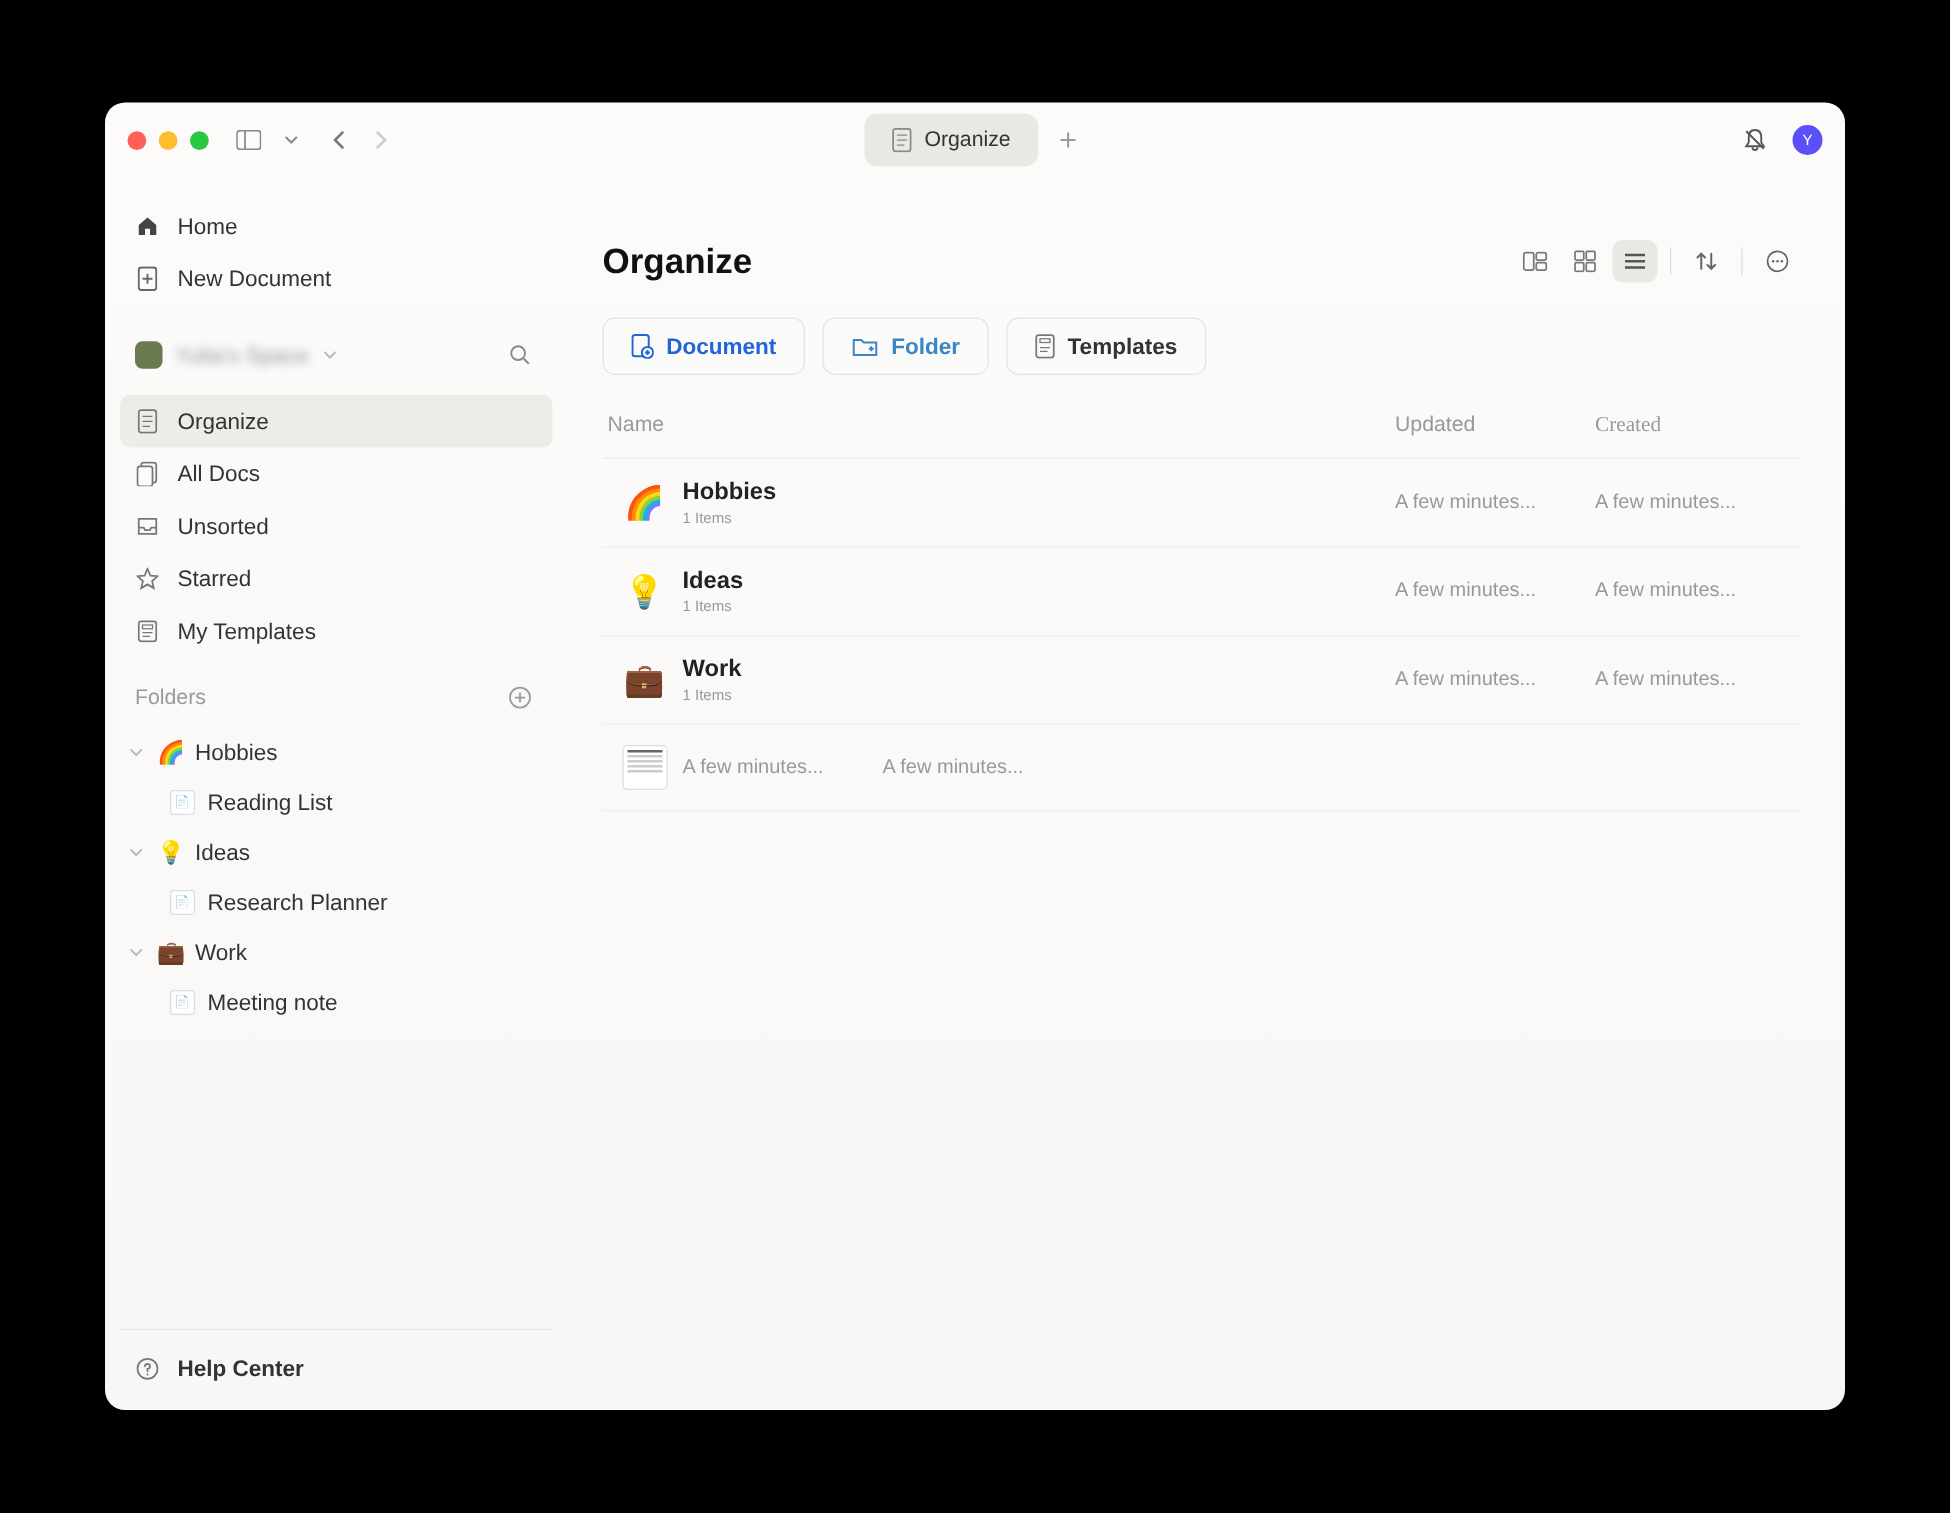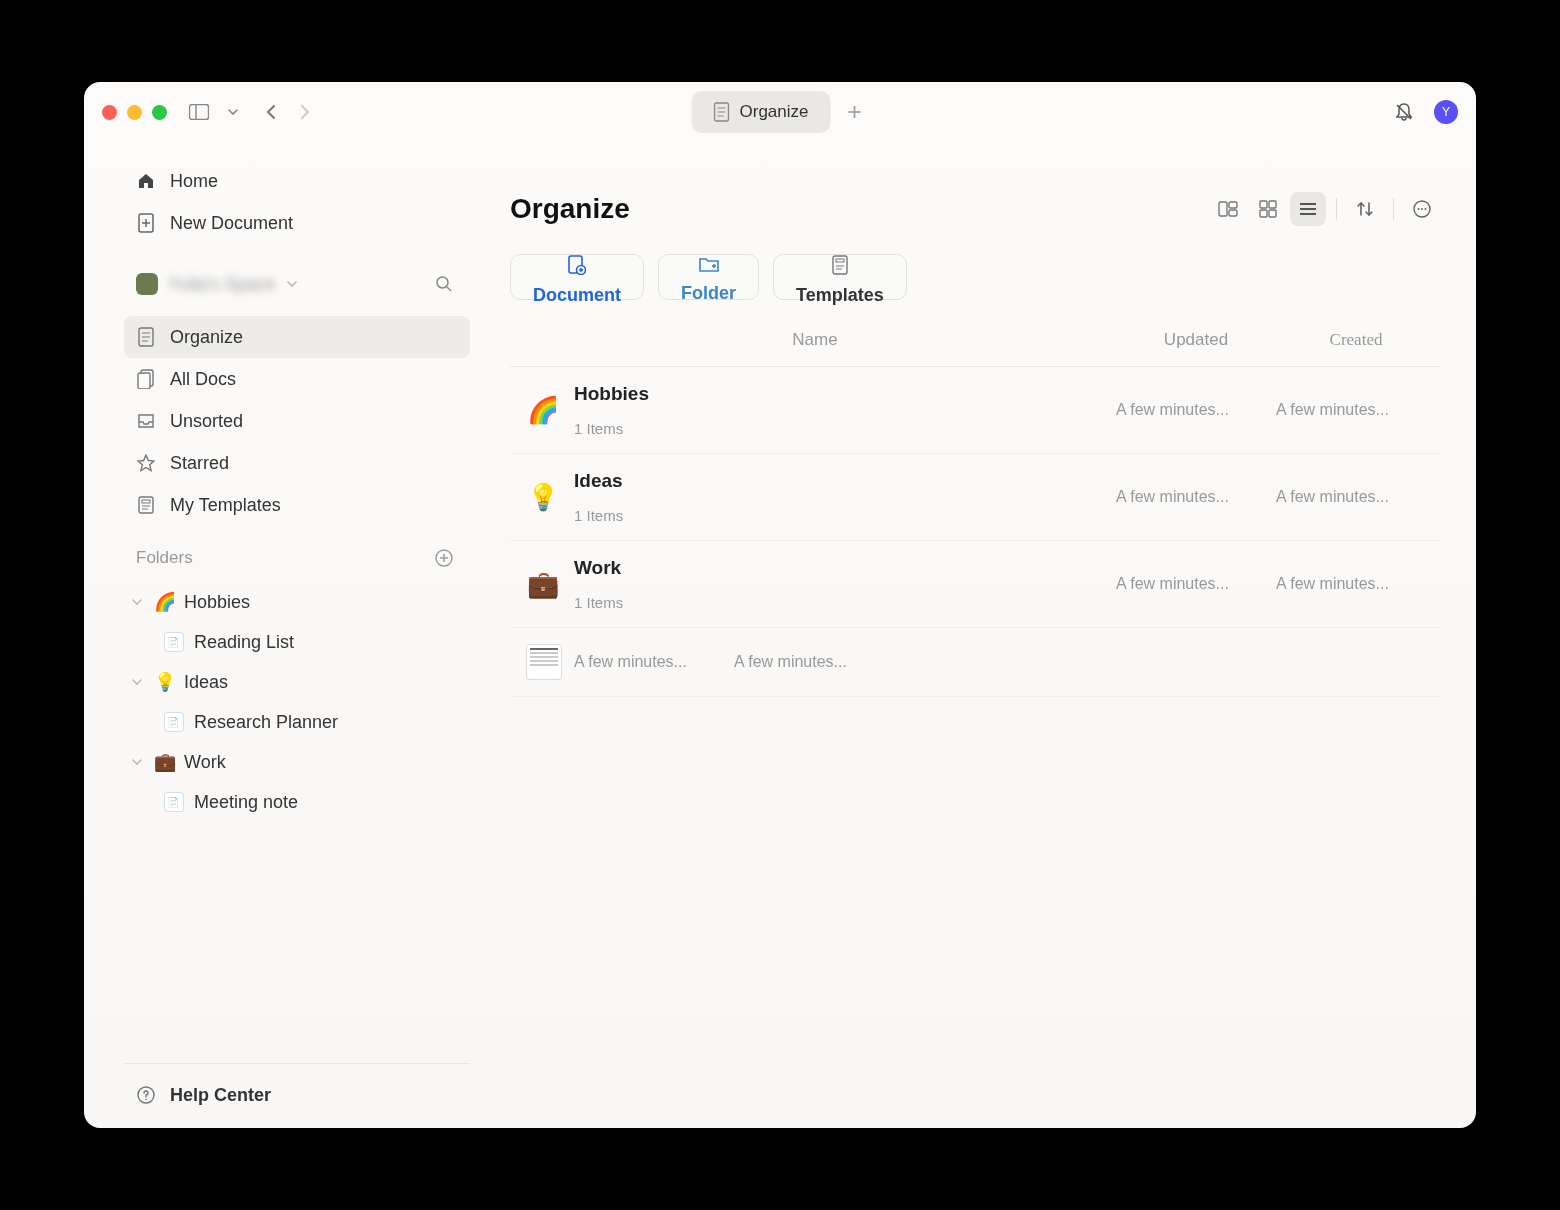--- a/index.html
+++ b/index.html
@@ -54,21 +54,20 @@
   .title-right { margin-left:auto; display:flex; align-items:center; gap: 16px; }
   .avatar { width: 24px; height: 24px; border-radius: 50%; background: #5b4ffa; color:#fff; font-size:12px; display:flex; align-items:center; justify-content:center; }
 
   .body { flex:1; display:flex; min-height:0; }
 
   .sidebar {
     width: 370px;
     display:flex;
     flex-direction:column;
     padding: 18px 12px 12px 12px;
-    margin-left: 28px;
   }
   .side-item {
     height: 42px;
     display:flex;
     align-items:center;
     gap: 14px;
     padding: 0 12px;
     border-radius: 8px;
     color: #333;
     font-size: 18px;
@@ -154,47 +153,45 @@
   .chip {
     height: 46px;
     padding: 0 22px;
     border: 1px solid #e4e2df;
     background: #fafaf9;
     border-radius: 10px;
     display:flex; align-items:center; gap: 10px;
     font-size: 18px; font-weight: 600;
     color:#333;
     cursor:pointer;
-    flex-direction:column;
   }
   .chip.accent { color:#2265d8; }
 
   .table-head {
     display:flex;
     color:#999;
     font-size: 17px;
     padding: 0 4px 16px 4px;
     border-bottom: 1px solid #eceae7;
-    text-align: center;
   }
   .col-name { flex:1; }
   .col-upd { width: 160px; }
   .col-cre { width: 160px; font-family: Liberation Serif, serif; }
 
   .row {
     display:flex;
     align-items:center;
     padding: 16px 4px;
     border-bottom: 1px solid #f0eeec;
     cursor:pointer;
   }
   .row .ico-cell { width: 60px; display:flex; justify-content:center; font-size: 26px; }
   .row .name-cell { flex:1; min-width:0; }
   .row .title { font-size: 19px; font-weight: 600; color:#222; }
-  .row .sub { font-size: 15px; color:#999; margin-top: 15px; white-space: nowrap; overflow:hidden; text-overflow:ellipsis; max-width: 520px; }
+  .row .sub { font-size: 12px; color:#999; margin-top: 2px; white-space: nowrap; overflow:hidden; text-overflow:ellipsis; max-width: 520px; }
   .row .meta { width: 160px; color:#999; font-size: 16px; }
   .doc-thumb {
     width: 36px; height: 36px; background:#fff; border:1px solid #ddd; border-radius:4px;
     padding:3px; display:flex; flex-direction:column; gap:2px;
   }
   .doc-thumb div { height:2px; background:#ccc; }
   .doc-thumb .hl { background:#666; }
 
   svg { display:block; }
 </style>

